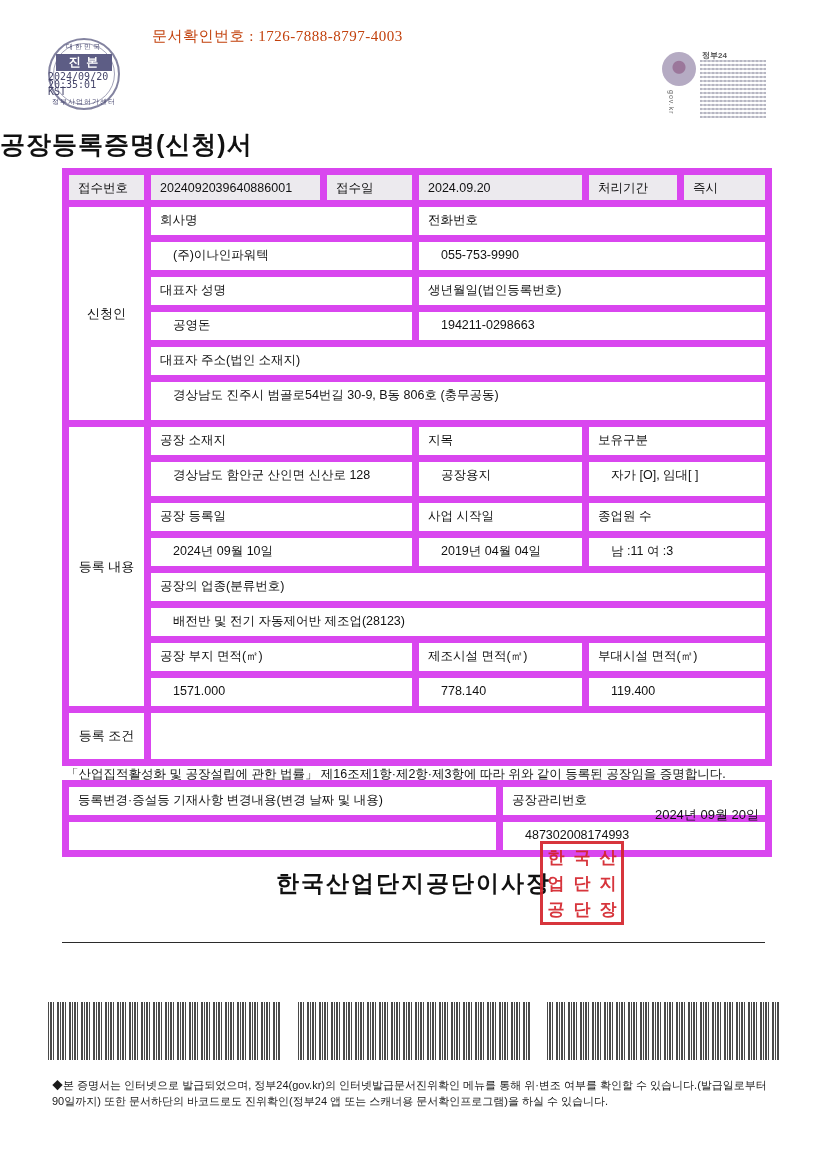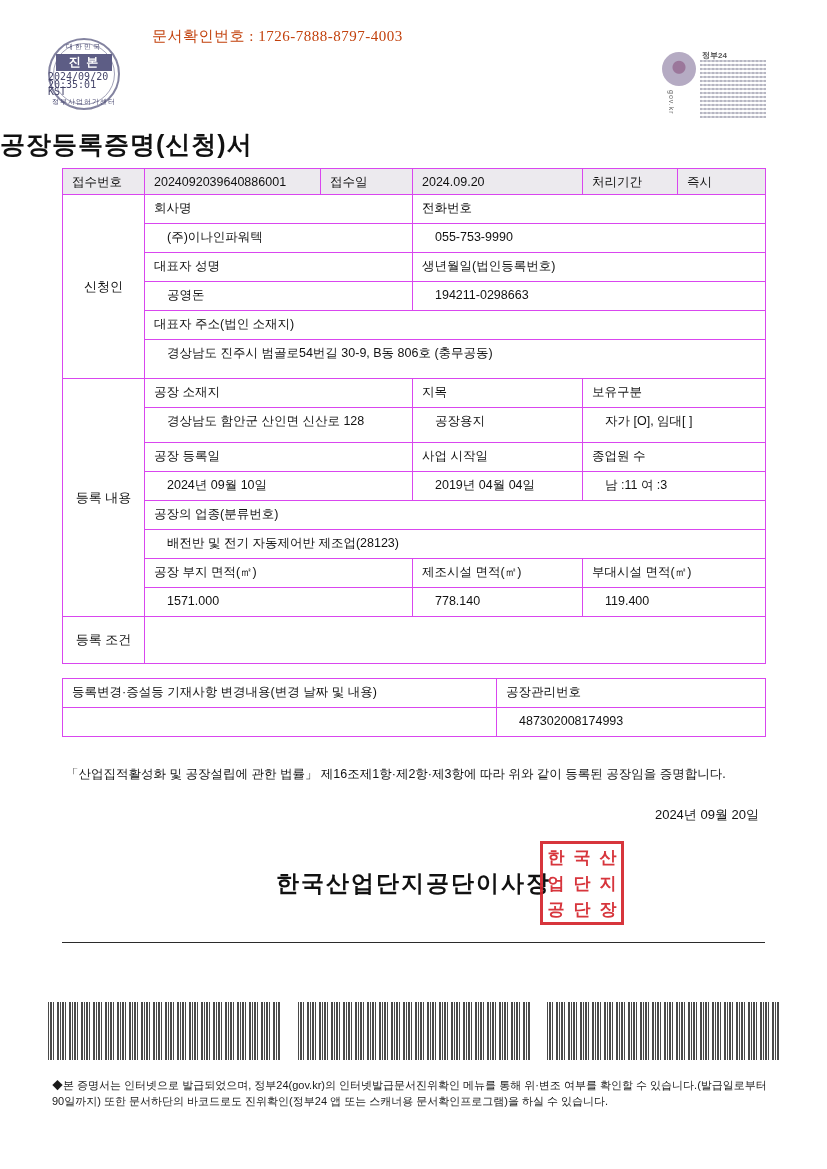--- a/index.html
+++ b/index.html
@@ -159,21 +159,21 @@
   .tbl {
     position: absolute;
     left: 62px;
     top: 168px;
     width: 703px;
     border-collapse: collapse;
     table-layout: fixed;
     font-size: 12.5px;
   }
   .tbl td {
-    border: 1px solid #d946ef;
+    border: 7px solid #d946ef;
     padding: 0;
     vertical-align: top;
     height: 28px;
   }
   .cell {
     padding: 5px 9px 4px 9px;
     line-height: 16px;
     white-space: pre-line;
   }
   .cell.indent { padding-left: 22px; }

